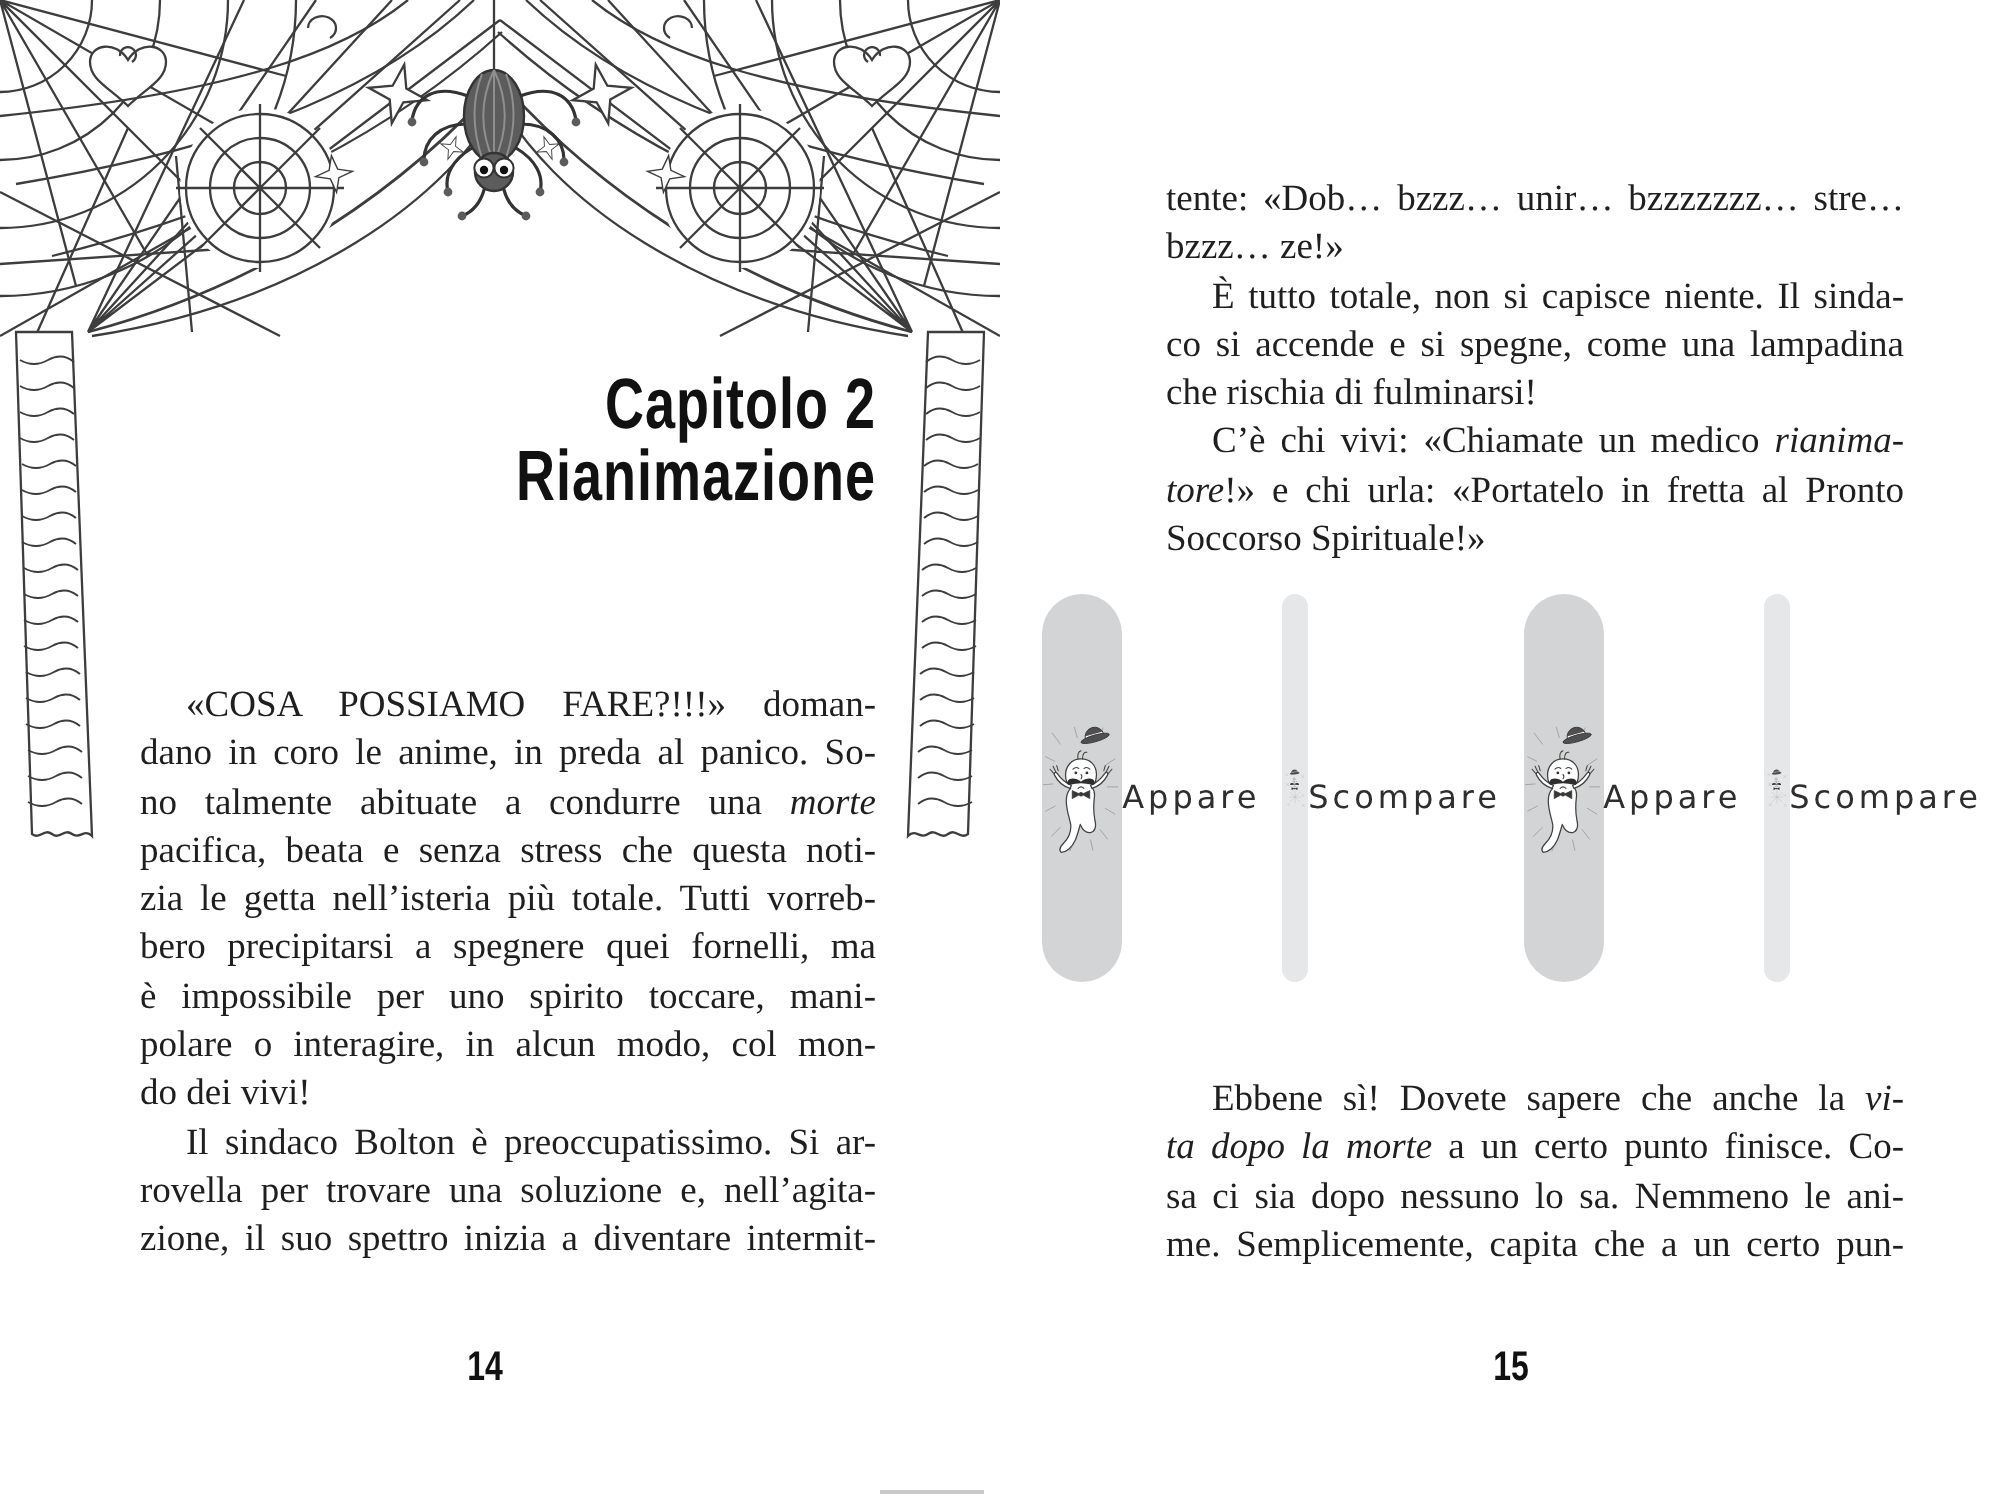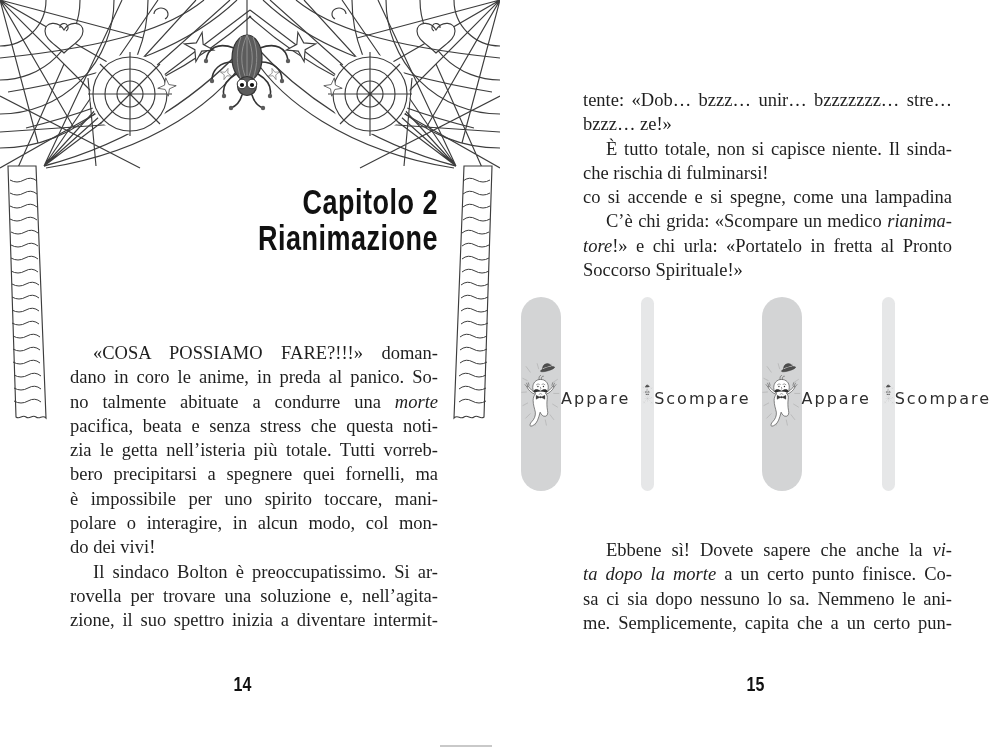--- a/index.html
+++ b/index.html
@@ -206,23 +206,23 @@
       </div>
 
     <div class="pagenum pn-left">14</div>
   </div>
 
   <div class="page">
     <div class="body-text right-top">
         <div class="tline just"><span>tente: «Dob… bzzz… unir… bzzzzzzz… stre…</span></div>
         <div class="tline"><span>bzzz… ze!»</span></div>
         <div class="tline just ind"><span>È tutto totale, non si capisce niente. Il sinda-</span></div>
+        <div class="tline just"><span>co si accende e si spegne, come una lampadina</span></div>
         <div class="tline"><span>che rischia di fulminarsi!</span></div>
-        <div class="tline just"><span>co si accende e si spegne, come una lampadina</span></div>
-        <div class="tline just ind"><span>C’è chi grida: «Scompare un medico </span><span class="it">rianima-</span></div>
+        <div class="tline just ind"><span>C’è chi vivi: «Chiamate un medico </span><span class="it">rianima-</span></div>
         <div class="tline just"><span class="it">tore</span><span>!» e chi urla: «Portatelo in fretta al Pronto</span></div>
         <div class="tline"><span>Soccorso Spirituale!»</span></div>
       </div>
 
     <div class="panels">
         <div class="panel-wrap">
           <div class="panel appear"><svg viewBox="0 0 109 193" width="100%" height="100%">
               <use href="#ghost-appear"></use>
             </svg></div>
           <div class="panel-label">Appare</div>

